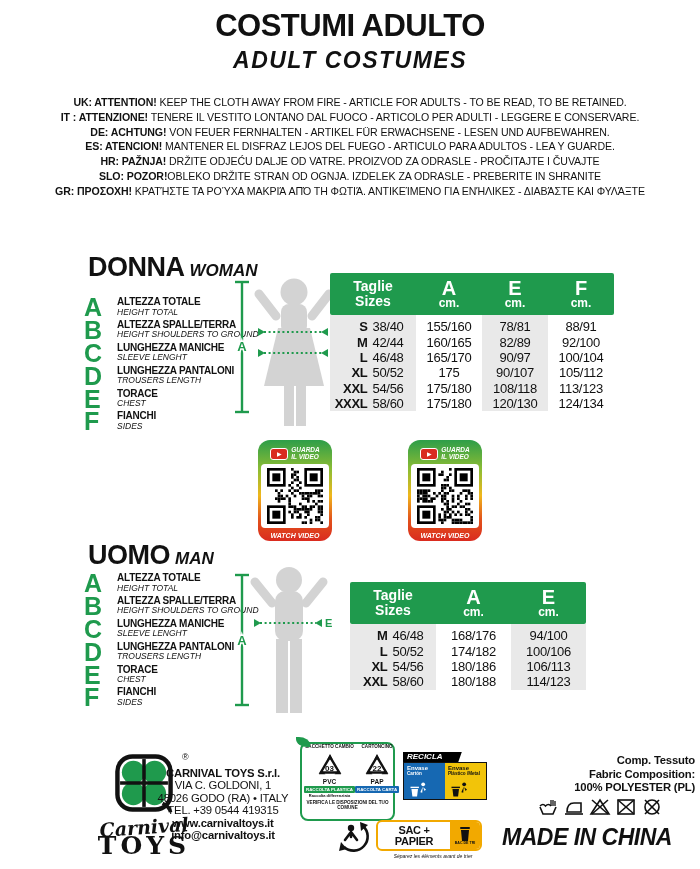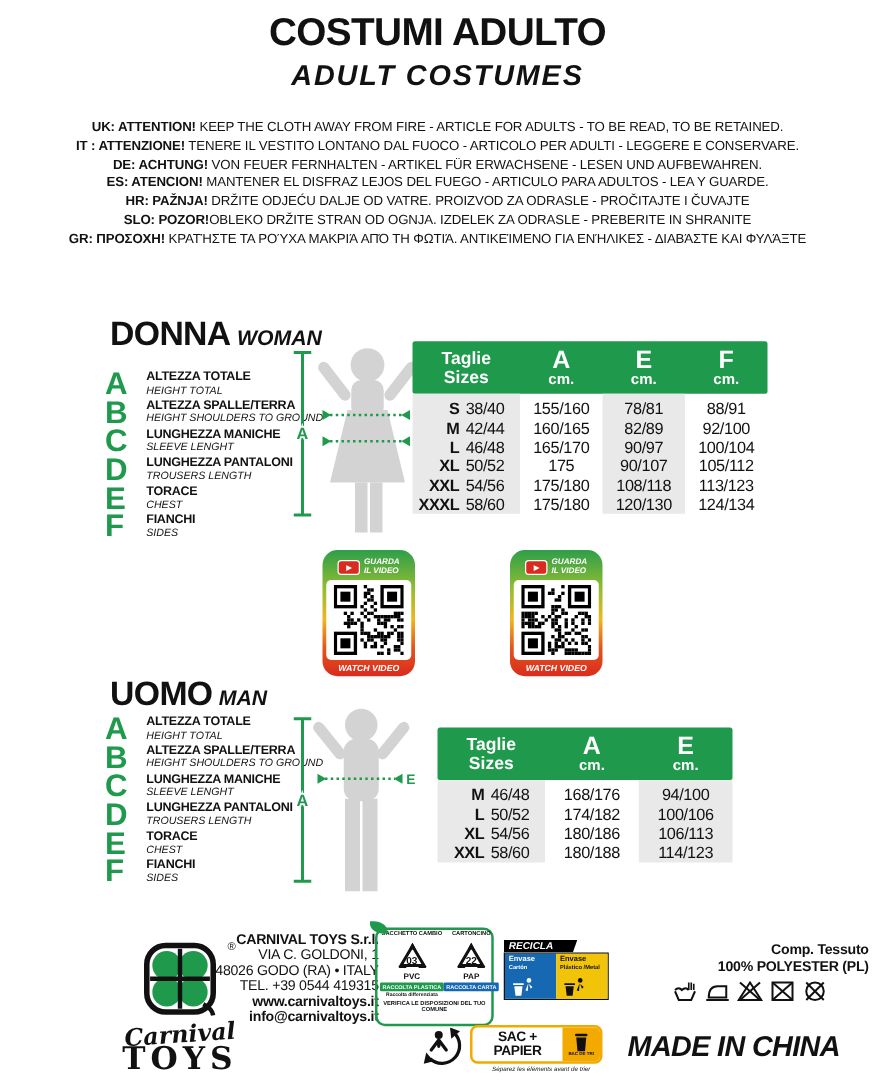--- a/index.html
+++ b/index.html
@@ -66,21 +66,21 @@
   .qr-mid{background:#fff;border-radius:4px;height:64px;display:flex;align-items:center;justify-content:center;}
   .qr-mid svg{width:56px;height:56px;}
   .qr-bottom{height:14px;display:flex;align-items:center;justify-content:center;color:#fff;
     font-weight:800;font-style:italic;font-size:7px;}
 
   .logo-block{left:80px;top:752px;width:128px;text-align:center;}
   .logo-reg{position:absolute;left:102px;top:0;font-size:9px;}
   .brand1{font-family:"DejaVu Serif",serif;font-style:italic;font-weight:700;font-size:19px;line-height:18px;transform:rotate(-4deg);}
   .brand2{font-family:"DejaVu Serif",serif;font-weight:700;font-size:25px;line-height:19px;letter-spacing:4px;}
 
-  .addr{left:143px;top:746px;width:160px;text-align:right;font-size:11.3px;line-height:12.4px;letter-spacing:-.2px;}
+  .addr{left:143px;top:767px;width:160px;text-align:center;font-size:11.3px;line-height:12.4px;letter-spacing:-.2px;}
   .addr .bold{font-weight:800;}
 
   .recycle-box{left:300px;top:742px;width:95px;height:79px;border:2px solid var(--green);border-radius:8px;padding:0 2px 0 2px;}
   .leaf{position:absolute;left:-6px;top:-7px;width:14px;height:10px;background:var(--green);border-radius:0 80% 0 80%;}
   .rb-grid{display:grid;grid-template-columns:1fr 1fr;}
   .rb-col{display:flex;flex-direction:column;align-items:center;}
   .rb-title{font-size:4.6px;font-weight:700;line-height:5px;text-align:center;height:10px;}
   .rb-loop{position:relative;width:28px;height:24px;}
   .rb-num{position:absolute;inset:0;display:flex;align-items:center;justify-content:center;padding-top:5px;font-size:8px;font-weight:800;}
   .rb-mat{font-size:6.5px;font-weight:800;line-height:7px;}
@@ -791,20 +791,21 @@
       <rect x="3" y="1" width="10" height="2" rx="1"></rect>
       <path d="M4,4 h8 l-1,11 h-6 z"></path>
     </svg>
     <div class="bin-label">BAC DE TRI</div>
   </div>
 </div>
 <div class="abs sac-note">Séparez les éléments avant de trier</div>
 
 <div class="abs comp">
   <div class="comp-line">Comp. Tessuto</div>
+  <div class="comp-line">Fabric Composition:</div>
   <div class="comp-line">100% POLYESTER (PL)</div>
   <div class="care-row">
     <svg viewBox="0 0 24 20" fill="none" stroke="#111" stroke-width="1.6">
       <path d="M4,9 q3,-3 5.5,0 q3,-3 5.5,0"></path>
       <path d="M4,10 L7,17 H17 L20,10"></path>
       <path d="M15,9 V3 M17,9 V3 M19,9 V4" stroke-width="1.3"></path>
     </svg>
     <svg viewBox="0 0 24 20" fill="none" stroke="#111" stroke-width="1.6">
       <path d="M5,15 Q5,6 12,6 H19 V15 Z"></path>
       <line x1="3" y1="17" x2="21" y2="17"></line>

